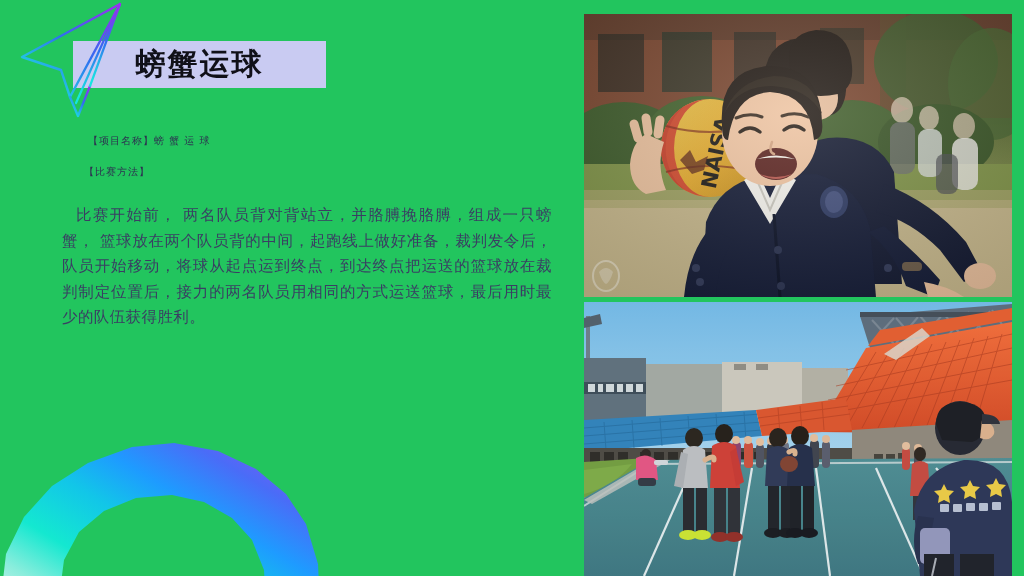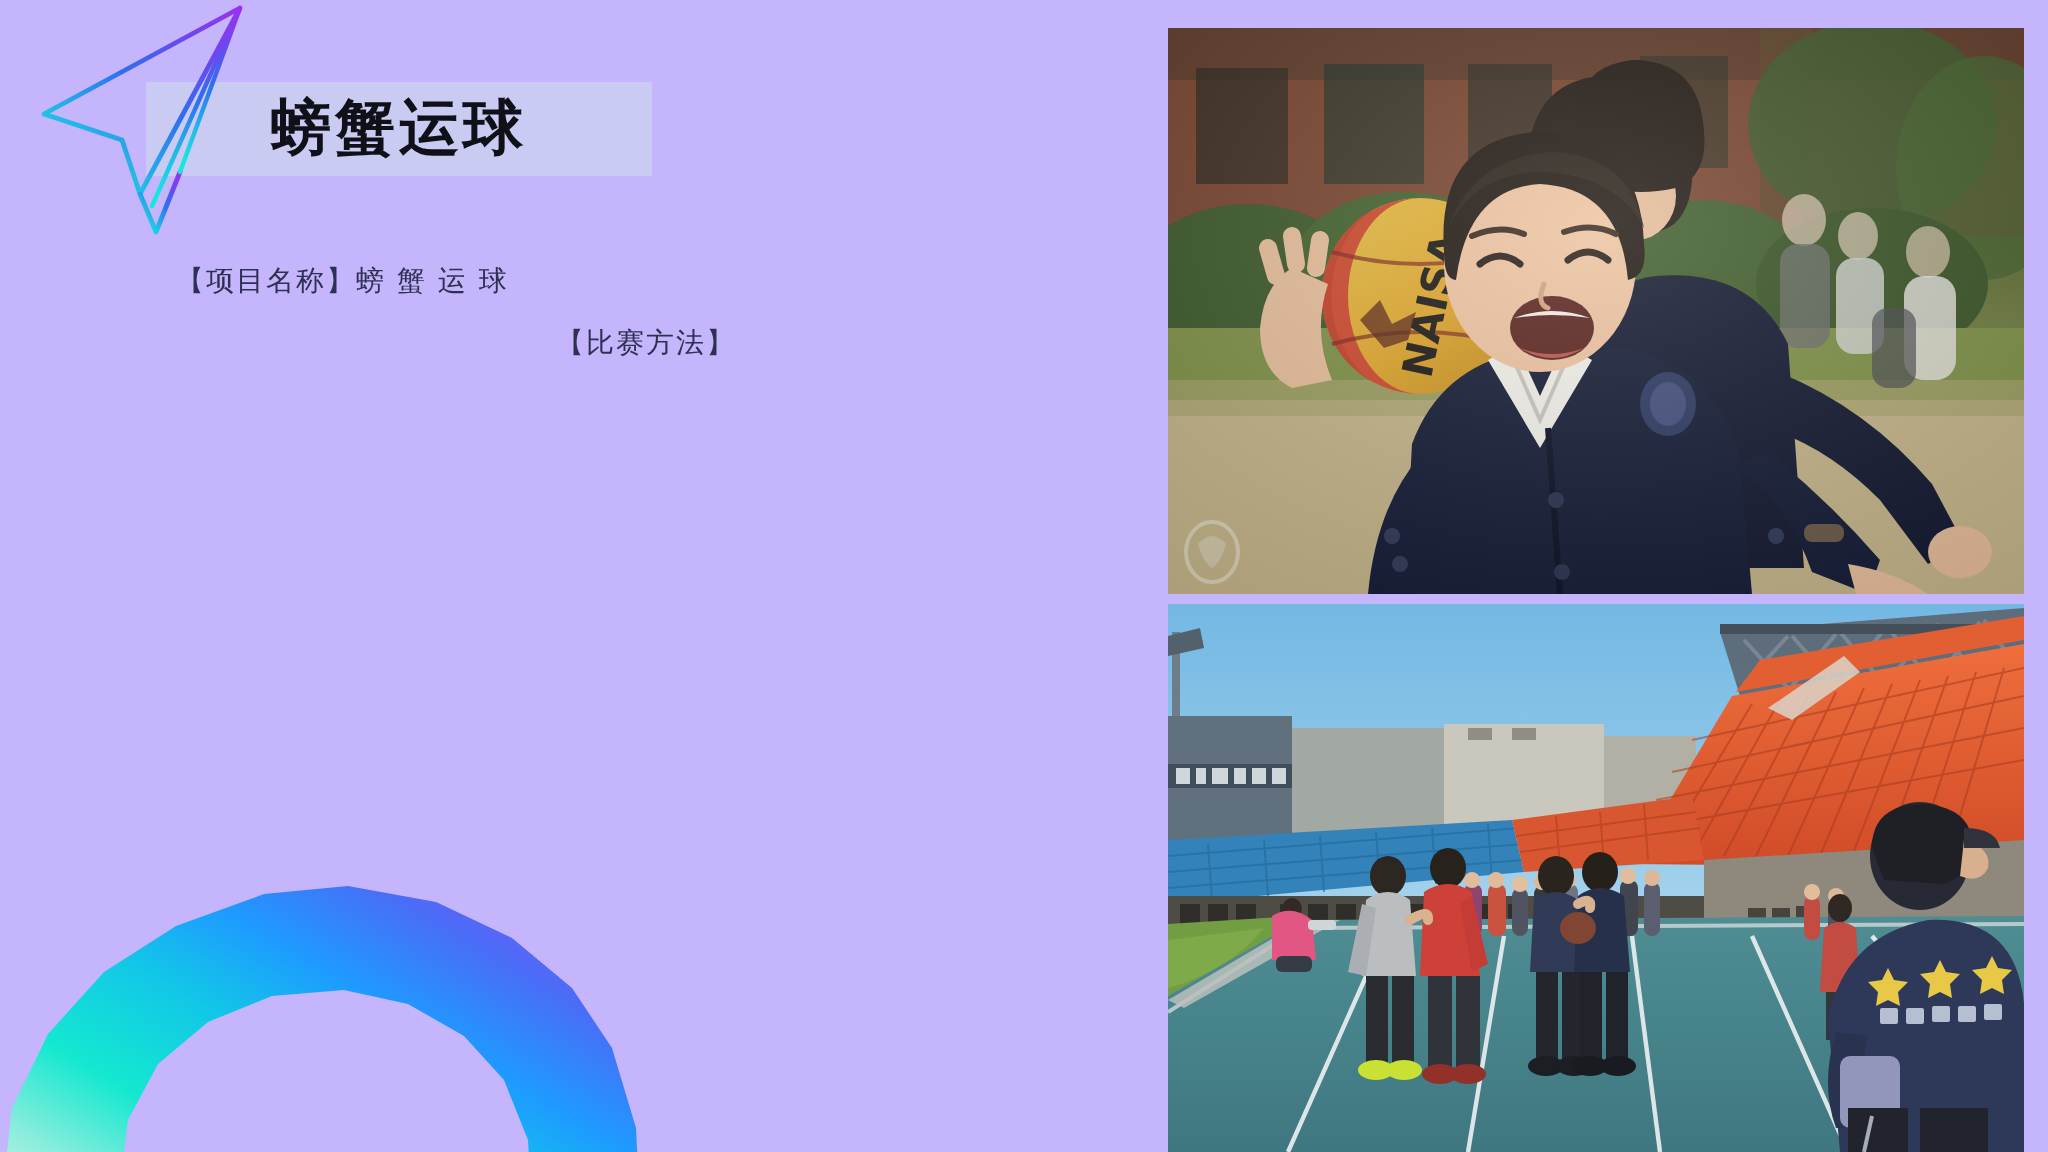--- a/index.html
+++ b/index.html
@@ -11,21 +11,21 @@
     width: 1024px;
     height: 576px;
     overflow: hidden;
     font-family: "DejaVu Sans", "Liberation Sans", sans-serif;
     position: relative;
   }
 
   .slide {
     position: absolute;
     inset: 0;
-    background: #c4b5fd;
+    background: #22c55e;
     overflow: hidden;
   }
 
   
   .plane-icon {
     position: absolute;
     left: 12px;
     top: -2px;
     width: 130px;
     height: 125px;
@@ -64,31 +64,30 @@
   
   .content {
     position: absolute;
     left: 62px;
     top: 126px;
     width: 500px;
     z-index: 3;
   }
   .heading-line {
     font-family: "DejaVu Serif", "Liberation Serif", serif;
-    font-size: 14px;
+    font-size: 10px;
     color: #2d3050;
     letter-spacing: 1px;
     margin: 0 0 1px 0;
     padding-left: 26px;
     line-height: 30px;
     white-space: nowrap;
   }
   .heading-line.second {
     padding-left: 22px;
-    text-align: center;
   }
   .para {
     font-family: "DejaVu Serif", "Liberation Serif", serif;
     font-size: 15.5px;
     color: #3a3e63;
     line-height: 25.5px;
     margin: 14px 0 0 0;
     letter-spacing: 0.4px;
     text-align: justify;
     text-justify: inter-ideograph;
@@ -160,20 +159,21 @@
       <path d="M 78 88 L 108 6" fill="none" stroke="url(#planeGrad)" stroke-width="2.2" stroke-linecap="round"></path>
     </svg>
   </div>
 
   <div class="title-band"></div>
   <div class="title-text">螃蟹运球</div>
 
   <div class="content">
     <p class="heading-line">【项目名称】螃 蟹 运 球</p>
     <p class="heading-line second">【比赛方法】</p>
+    <p class="para p1">比赛开始前， 两名队员背对背站立，并胳膊挽胳膊，组成一只螃蟹， 篮球放在两个队员背的中间，起跑线上做好准备，裁判发令后， 队员开始移动，将球从起点运到终点，到达终点把运送的篮球放在裁判制定位置后，接力的两名队员用相同的方式运送篮球，最后用时最少的队伍获得胜利。</p>
   </div>
 
   <div class="arc-deco">
     <svg viewBox="0 0 350 175" xmlns="http://www.w3.org/2000/svg">
       <defs>
         <linearGradient id="arcGrad" x1="0" y1="1" x2="1" y2="0.15">
           <stop offset="0%" stop-color="#d5f2ea"></stop>
           <stop offset="14%" stop-color="#8AEDDC"></stop>
           <stop offset="30%" stop-color="#14E8D0"></stop>
           <stop offset="50%" stop-color="#12C6E8"></stop>

